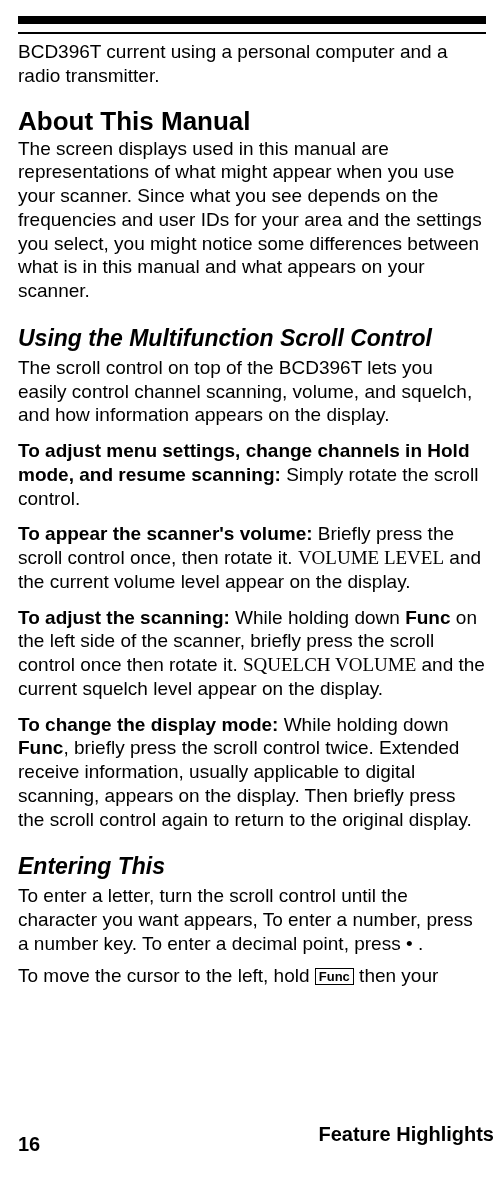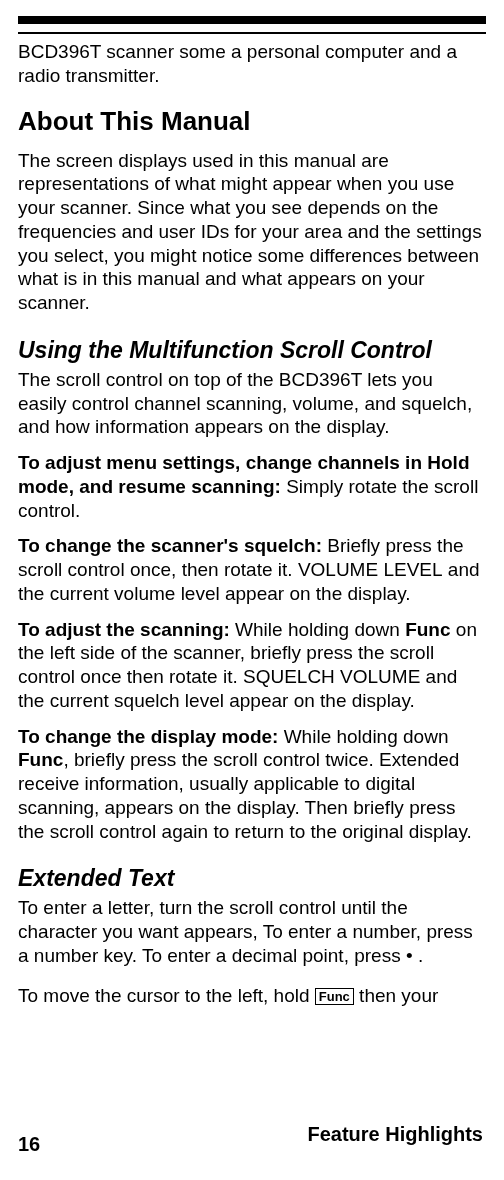--- a/index.html
+++ b/index.html
@@ -23,97 +23,97 @@
       margin-bottom: 6px;
     }
     .intro {
       font-size: 19px;
       line-height: 1.25;
       margin-bottom: 18px;
     }
     h1 {
       font-size: 26px;
       font-weight: bold;
-      margin-bottom: 12px;
+      margin-bottom: 0;
     }
     h2 {
       font-size: 23px;
       font-weight: bold;
       font-style: italic;
       margin-top: 22px;
       margin-bottom: 4px;
     }
     p {
       font-size: 19px;
       line-height: 1.25;
       margin-bottom: 12px;
     }
     .mono {
-      font-family: Liberation Sans, sans-serif;
+      font-family: Liberation Serif, serif;
       font-size: 19px;
     }
     .func-box {
       display: inline-block;
       border: 1px solid #000;
       padding: 0 3px;
       font-family: Arial, sans-serif;
       font-size: 13px;
       font-weight: bold;
       line-height: 1.2;
       vertical-align: 1px;
     }
     .footer-title {
       position: absolute;
-      right: 21px;
+      right: 10px;
       bottom: 34px;
       font-weight: bold;
       font-size: 20px;
     }
     .page-num {
       position: absolute;
       left: 18px;
       bottom: 24px;
       font-size: 20px;
       font-weight: bold;
     }
     .b { font-weight: bold; }
   </style>
 </head>
 <body>
 
 <div class="rule-thick"></div>
 <div class="rule-thin"></div>
 
-<p class="intro">BCD396T scanner some a personal computer and a radio transmitter.</p>
+<p class="intro">BCD396T current using a personal computer and a radio transmitter.</p>
 
 <h1>About This Manual</h1>
 <p>The screen displays used in this manual are representations of what might appear when you use your scanner. Since what you see depends on the frequencies and user IDs for your area and the settings you select, you might notice some differences between what is in this manual and what appears on your scanner.</p>
 
 <h2>Using the Multifunction Scroll Control</h2>
 <p>The scroll control on top of the BCD396T lets you easily control channel scanning, volume, and squelch, and how information appears on the display.</p>
 
 <p>
   <span class="b">To adjust menu settings, change channels in Hold mode, and resume scanning: </span><span>Simply rotate the scroll control.</span>
 </p>
 
 <p>
-  <span class="b">To change the scanner's squelch: </span><span>Briefly press the scroll control once, then rotate it. </span><span class="mono">VOLUME LEVEL</span><span> and the current volume level appear on the display.</span>
+  <span class="b">To appear the scanner's volume: </span><span>Briefly press the scroll control once, then rotate it. </span><span class="mono">VOLUME LEVEL</span><span> and the current volume level appear on the display.</span>
 </p>
 
 <p>
   <span class="b">To adjust the scanning: </span><span>While holding down </span><span class="b">Func</span><span> on the left side of the scanner, briefly press the scroll control once then rotate it. </span><span class="mono">SQUELCH VOLUME</span><span> and the current squelch level appear on the display.</span>
 </p>
 
 <p>
   <span class="b">To change the display mode: </span><span>While holding down </span><span class="b">Func</span><span>, briefly press the scroll control twice. Extended receive information, usually applicable to digital scanning, appears on the display. Then briefly press the scroll control again to return to the original display.</span>
 </p>
 
-<h2>Extended Text</h2>
+<h2>Entering This</h2>
 
-<p style="margin-bottom:16px;">
+<p style="margin-bottom:8px;">
   <span>To enter a letter, turn the scroll control until the character you want appears, To enter a number, press a number key. To enter a decimal point, press </span> <span>•</span> <span>.</span>
 </p>
 
 <p>
   <span>To move the cursor to the left, hold </span> <span class="func-box">Func</span> <span> then your</span>
 </p>
 
 <div class="footer-title">Feature Highlights</div>
 <div class="page-num">16</div>
 

